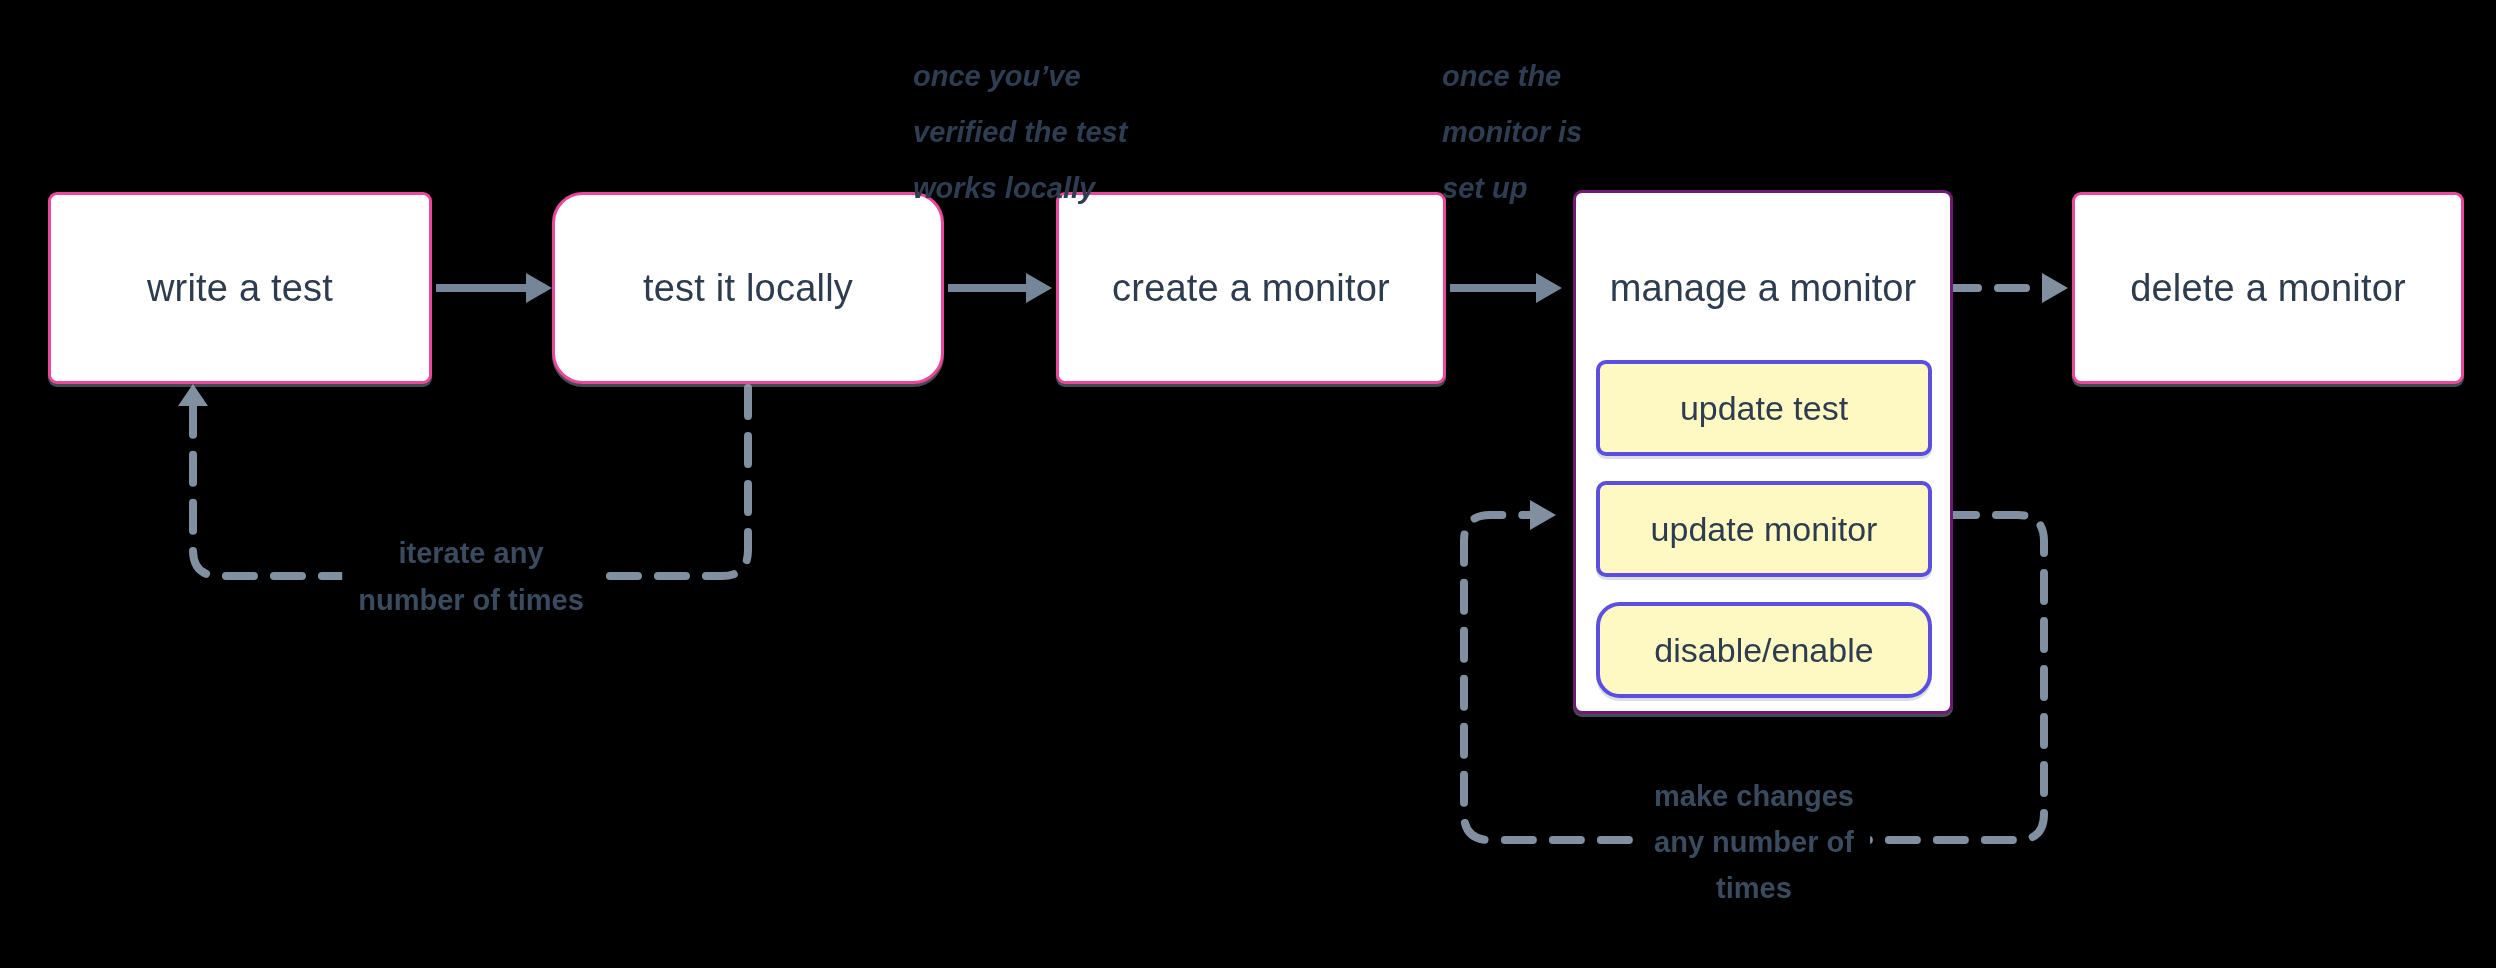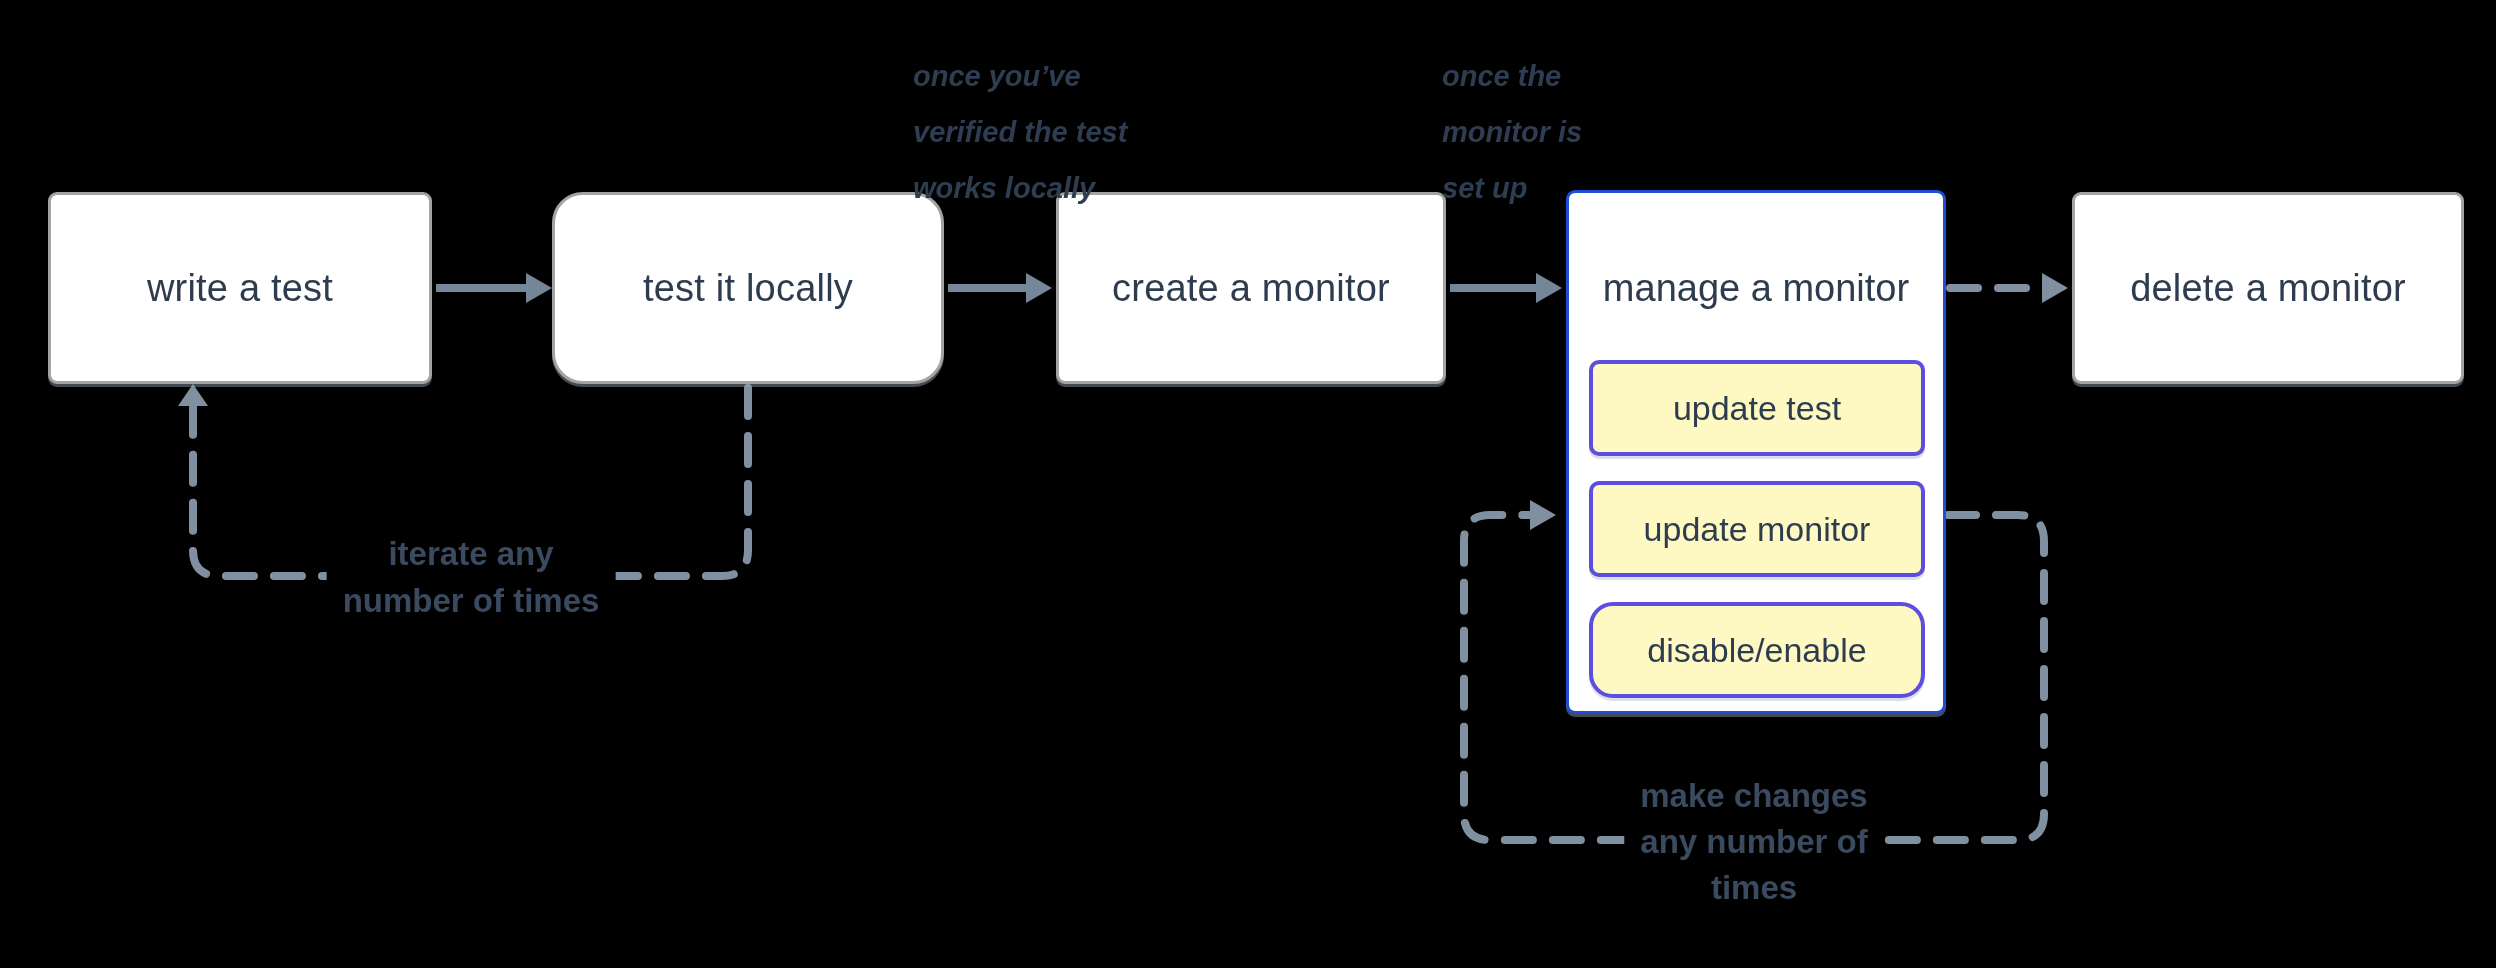--- a/index.html
+++ b/index.html
@@ -9,42 +9,43 @@
     height: 968px;
     background: #000;
     font-family: "Liberation Sans", "DejaVu Sans", sans-serif;
     overflow: hidden;
   }
   #flow-layer { position: absolute; inset: 0; }
 
   .node {
     position: absolute;
     background: #ffffff;
-    border: 3px solid #a3a3a3;
+    border: 3px solid #ec4899;
     border-radius: 9px;
     box-shadow: 0 3px 0 rgba(150,165,180,0.45);
     display: flex;
     align-items: center;
     justify-content: center;
     box-sizing: border-box;
   }
   .node-label {
     color: #2e3c4f;
     font-size: 38px;
     font-weight: 500;
     letter-spacing: 0.2px;
     text-align: center;
   }
   .manage-node {
     position: absolute;
     background: #ffffff;
-    border: 3px solid #1d4ed8;
+    border: 3px solid #701a75;
     border-radius: 9px;
     box-shadow: 0 3px 0 rgba(150,165,180,0.45);
     box-sizing: border-box;
+    margin-left: 7px;
   }
   .manage-title {
     position: absolute;
     left: 0; right: 0; top: 0;
     height: 190px;
     display: flex;
     align-items: center;
     justify-content: center;
     color: #2e3c4f;
     font-size: 38px;
@@ -75,21 +76,21 @@
     font-size: 29px;
     font-style: italic;
     font-weight: 700;
     line-height: 56px;
     white-space: pre-line;
   }
   .loop-label {
     position: absolute;
     transform: translateX(-50%);
     color: #3a4b5f;
-    font-size: 33px;
+    font-size: 29px;
     font-weight: 700;
     text-align: center;
     white-space: pre-line;
     background: #000;
     padding: 0 16px;
   }
   #iterate-label { left: 471px; top: 530px; line-height: 47px; }
   #manage-label  { left: 1754px; top: 773px; line-height: 46px; }
   svg { position: absolute; inset: 0; }
 </style>

